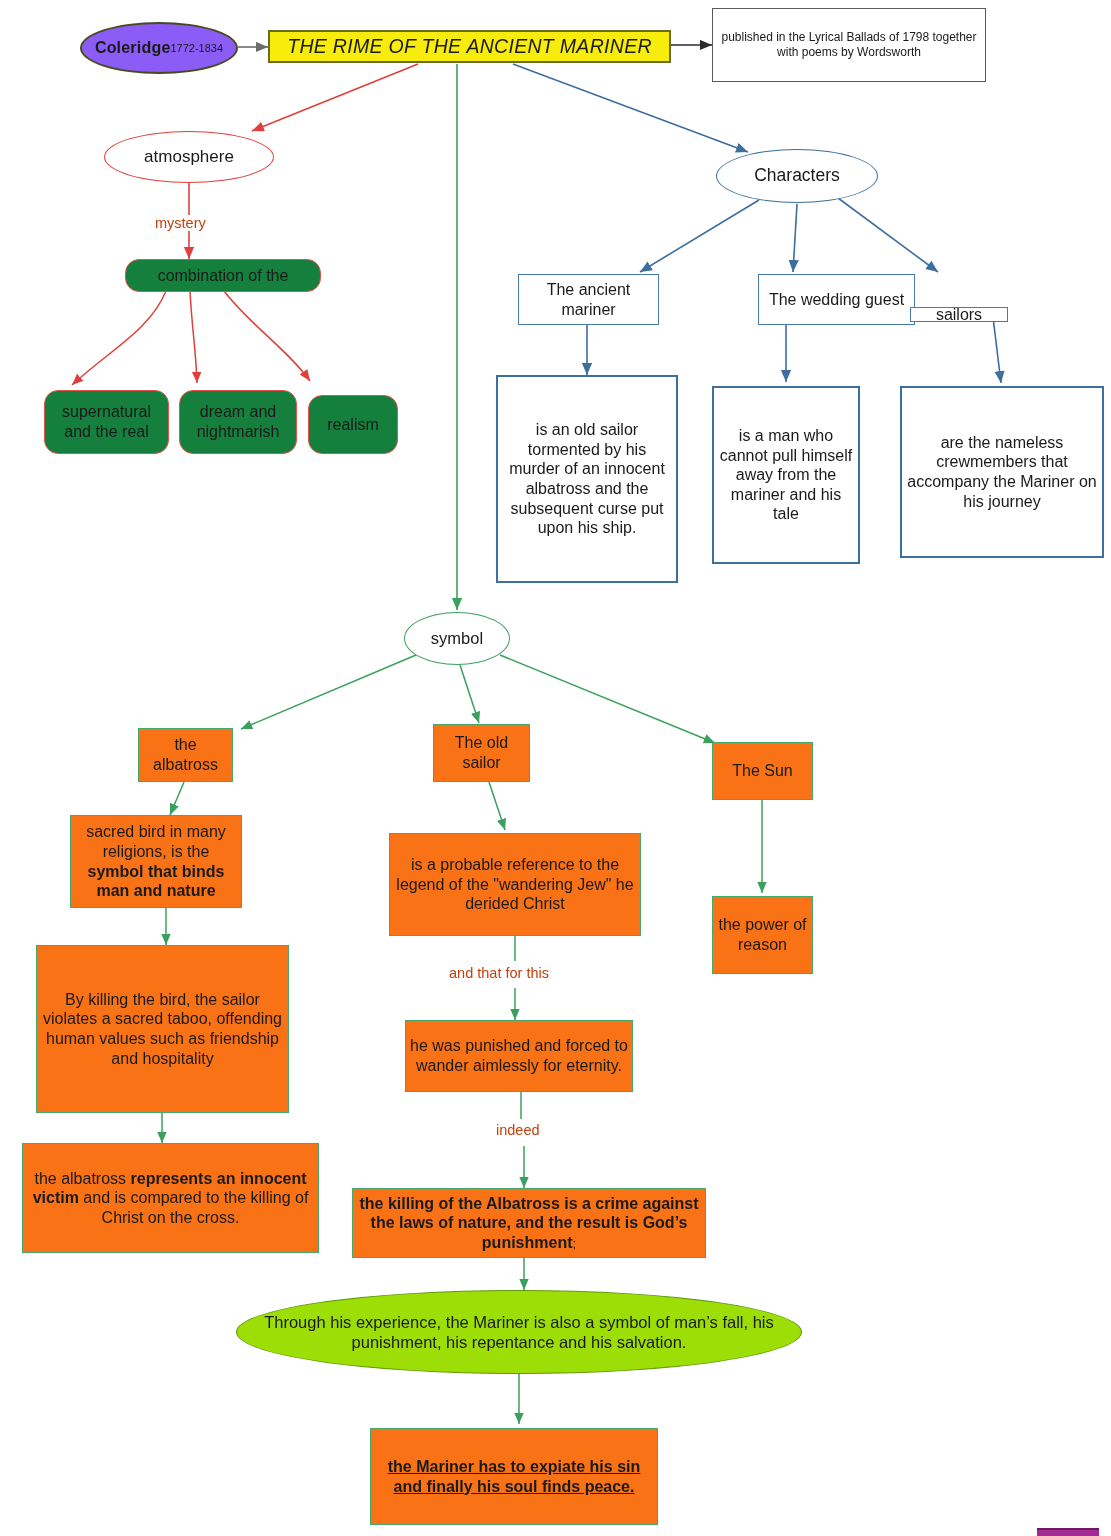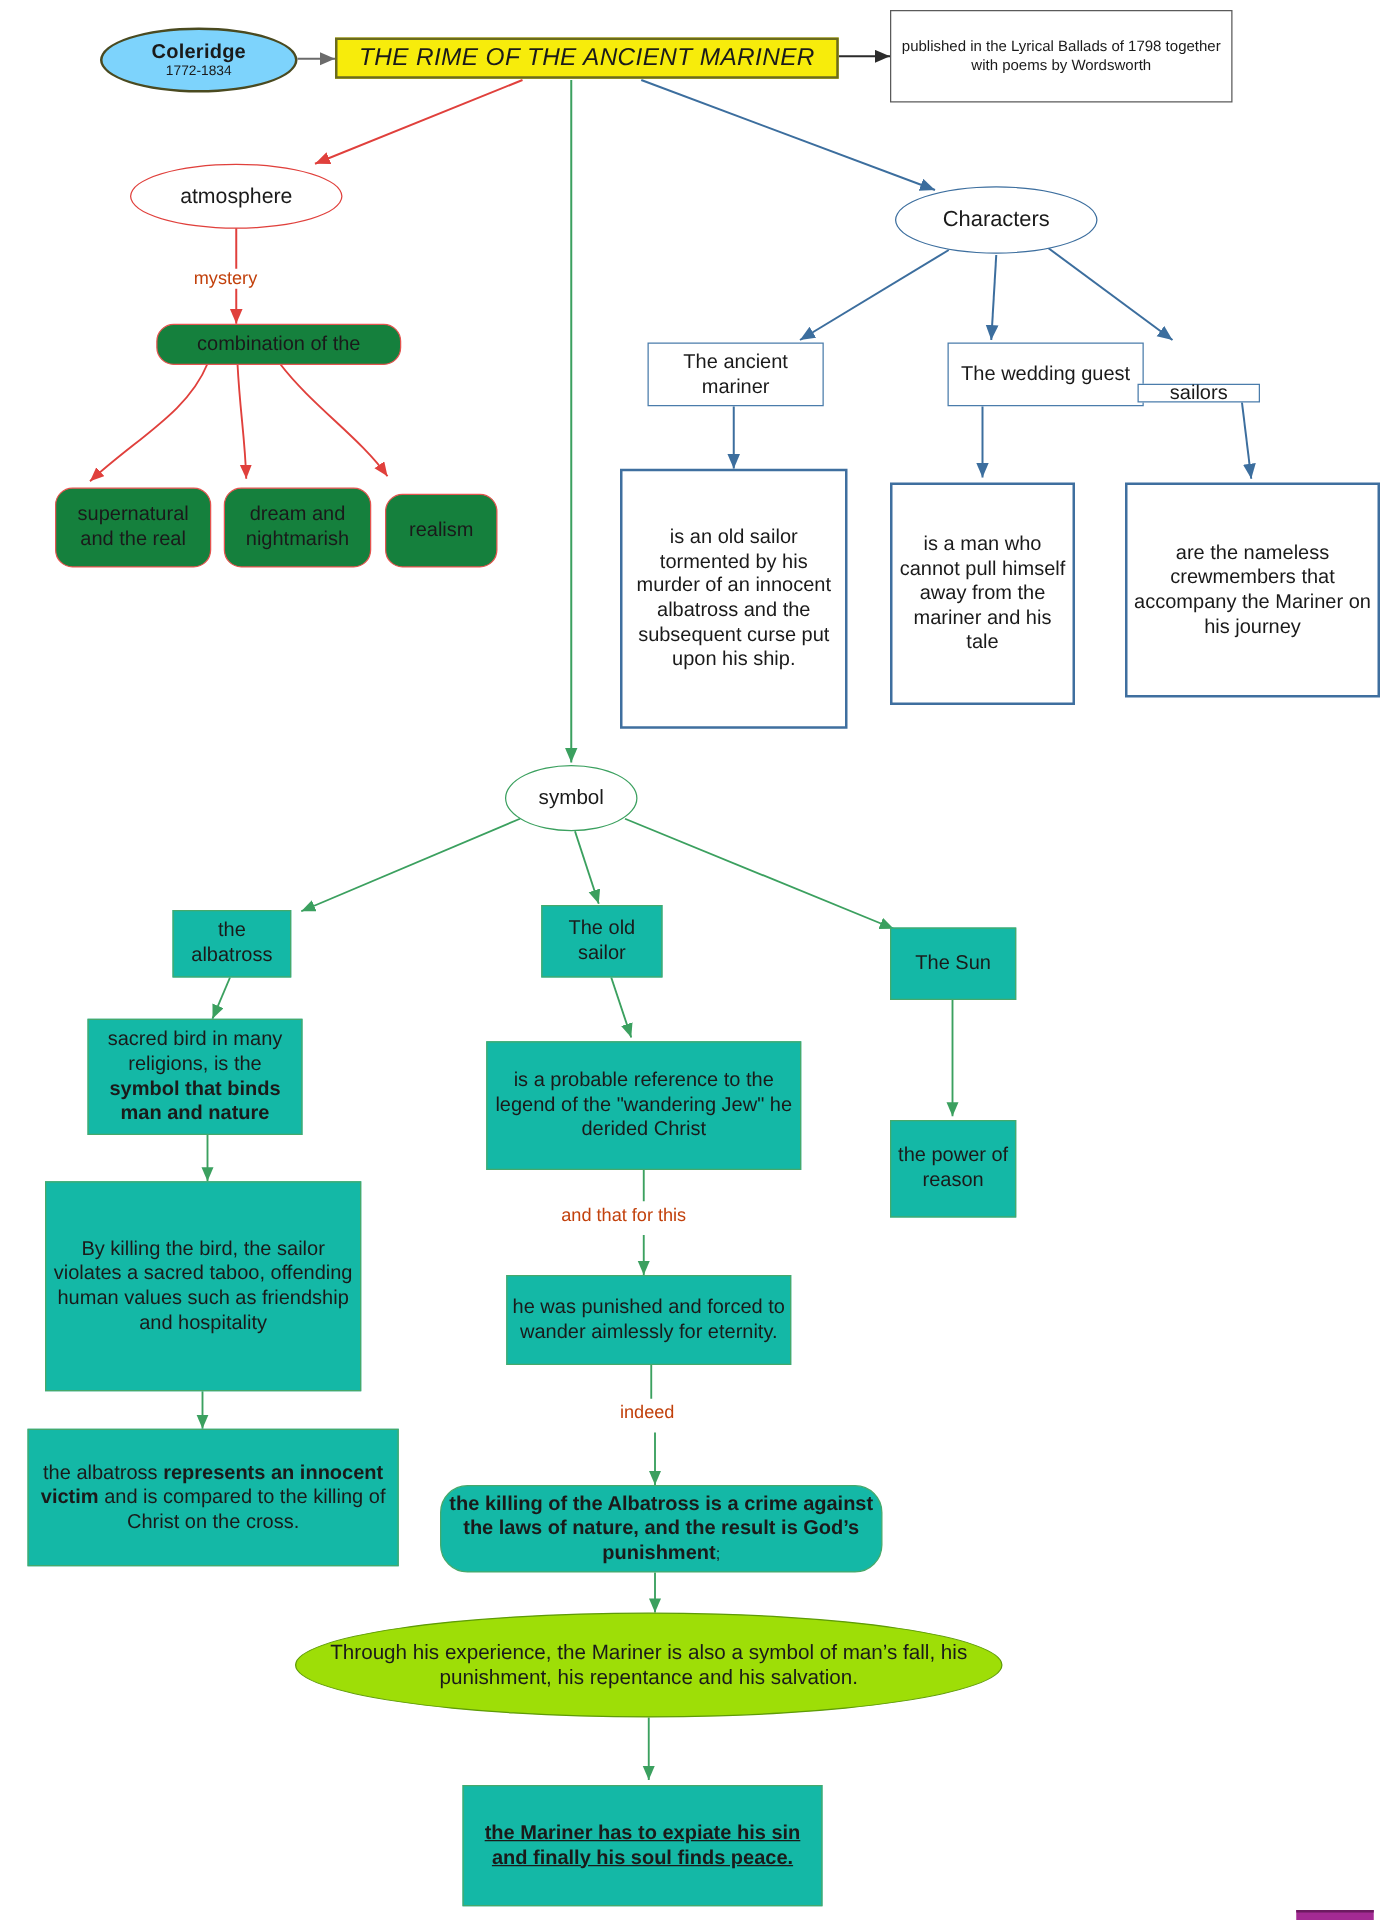--- a/index.html
+++ b/index.html
@@ -34,24 +34,24 @@
     z-index: 3;
   }
   .node > .txt {
     display: block;
     width: 100%;
     padding: 0 4px;
   }
 
   
   .oval-yellow {
-    background: #7dd3fc;
+    background: #8b5cf6;
     border: 2px solid #4a4a20;
     border-radius: 50%;
-    flex-direction: column;
+    flex-direction: row;
     line-height: 1.1;
   }
   .oval-yellow .name {
     font-weight: bold;
     font-size: 16px;
     letter-spacing: .2px;
   }
   .oval-yellow .dates {
     font-size: 11px;
     margin-top: 1px;
@@ -103,21 +103,21 @@
   }
 
   
   .oval-green {
     background: #ffffff;
     border: 1.5px solid #3ba05f;
     border-radius: 50%;
     font-size: 16.5px;
   }
   .box-green {
-    background: #14b8a6;
+    background: #f97316;
     border: 1.5px solid #46a96b;
     font-size: 16px;
   }
   .oval-limegreen {
     background: #9ede07;
     border: 1.6px solid #5e9b07;
     border-radius: 50%;
     font-size: 16.5px;
   }
 
@@ -306,21 +306,21 @@
   <div class="edge-label" style="left:493px; top:1122px;">indeed</div>
 
   <div class="node box-green" style="left:712px; top:742px; width:101px; height:58px;">
     <span class="txt">The Sun</span>
   </div>
 
   <div class="node box-green" style="left:712px; top:896px; width:101px; height:78px;">
     <span class="txt">the power of reason</span>
   </div>
 
-  <div class="node box-green" style="left:352px; top:1188px; width:354px; height:70px;border-radius:22px;">
+  <div class="node box-green" style="left:352px; top:1188px; width:354px; height:70px;">
     <span class="txt">
       <span class="b">the killing of the Albatross is a crime against the laws of nature, and the result is God’s punishment</span><span style="font-size:13px;">;</span>
     </span>
   </div>
 
   <div class="node oval-limegreen" style="left:236px; top:1290px; width:566px; height:84px;">
     <span class="txt">Through his experience, the Mariner is also a symbol of man’s fall, his punishment, his repentance and his salvation.</span>
   </div>
 
   <div class="node box-green" style="left:370px; top:1428px; width:288px; height:97px;">

